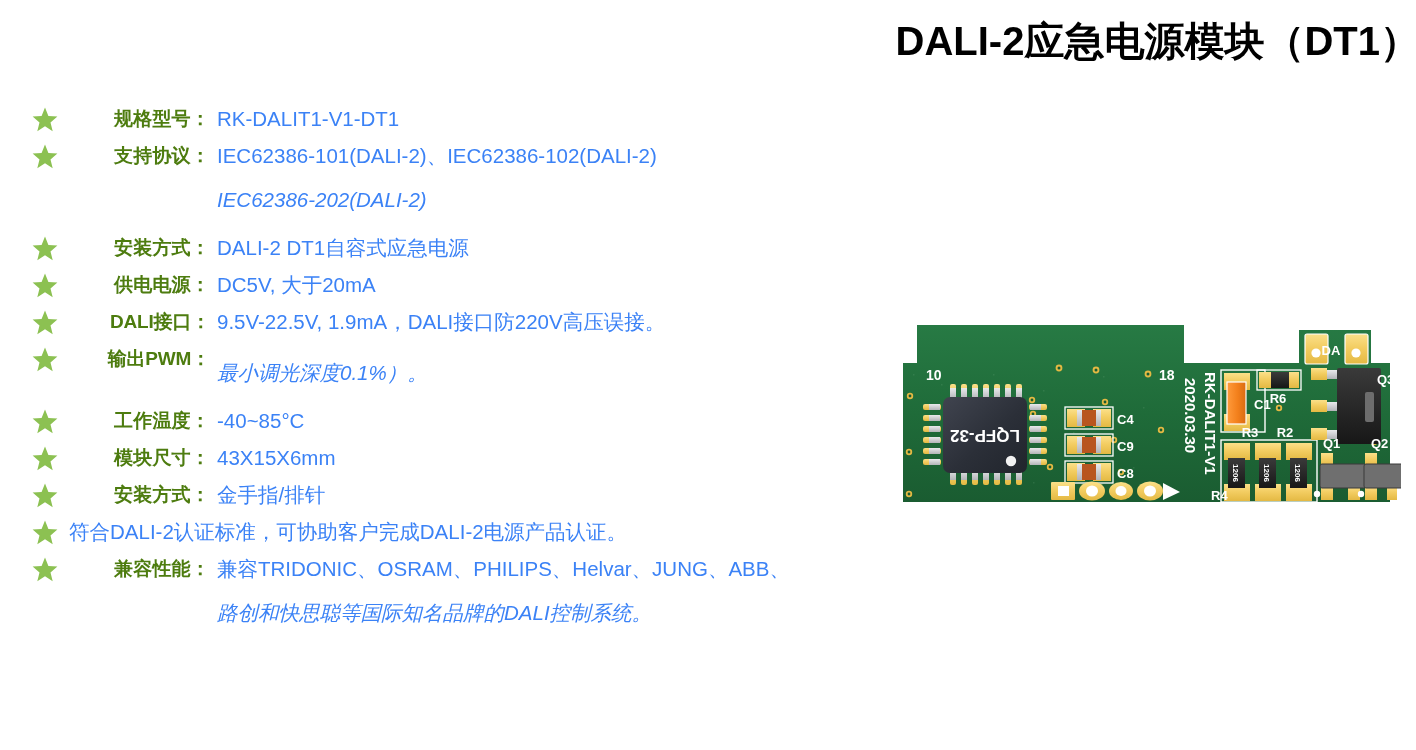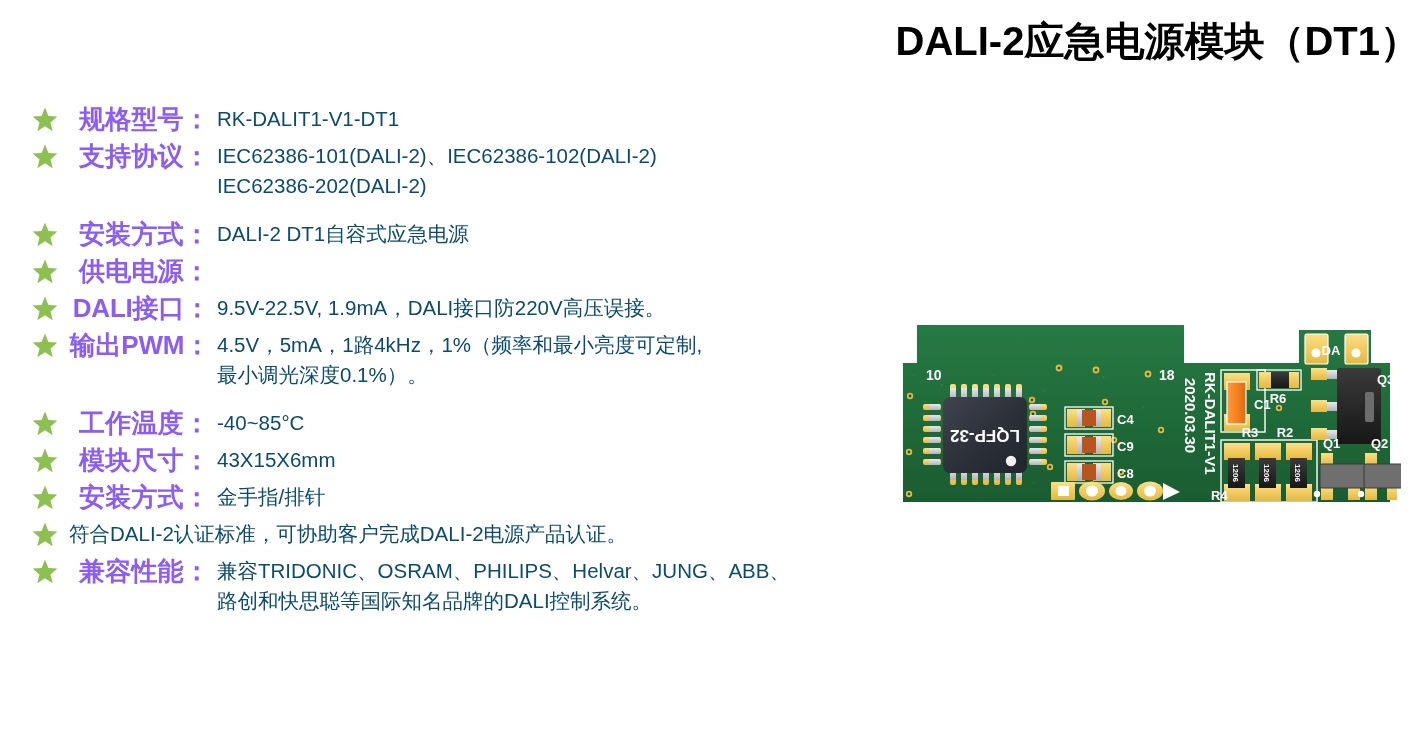--- a/index.html
+++ b/index.html
@@ -49,39 +49,41 @@
     margin-left: 32px;
     margin-top: 3px;
     line-height: 0;
   }
   .star-icon svg { display: block; }
 
   .spec-label {
     flex: 0 0 auto;
     width: 148px;
     text-align: right;
-    font-size: 26px;
+    font-size: 19px;
     font-weight: bold;
-    color: #8b5cf6;
+    color: #4d7c0f;
     line-height: 30px;
     white-space: nowrap;
     letter-spacing: 0.2px;
   }
   .spec-label.wide { letter-spacing: -0.2px; }
 
   .spec-value {
     flex: 1 1 auto;
     margin-left: 7px;
     font-size: 20.5px;
     line-height: 30px;
-    color: #0c4a6e;
+    color: #3b82f6;
     white-space: nowrap;
   }
   .spec-value .line2 {
     display: block;
+    margin-top: 14px;
+    font-style: italic;
   }
   .spec-row.two-line { margin-bottom: 18px; justify-content: center; }
 
   
   .pcb-wrap {
     position: absolute;
     left: 893px;
     top: 312px;
     width: 508px;
     height: 212px;
@@ -131,40 +133,41 @@
     <span class="spec-value">DALI-2 DT1自容式应急电源</span>
   </div>
 
   <div class="spec-row">
     <span class="star-icon">
       <svg width="26" height="25" viewBox="0 0 26 25">
           <polygon points="13,0.5 16.4,8.9 25.4,9.5 18.5,15.4 20.7,24.2 13,19.3 5.3,24.2 7.5,15.4 0.6,9.5 9.6,8.9" fill="#8CC152"></polygon>
         </svg>
     </span>
     <span class="spec-label">供电电源：</span>
+    <span class="spec-value">DC5V, 大于20mA</span>
   </div>
 
   <div class="spec-row">
     <span class="star-icon">
       <svg width="26" height="25" viewBox="0 0 26 25">
           <polygon points="13,0.5 16.4,8.9 25.4,9.5 18.5,15.4 20.7,24.2 13,19.3 5.3,24.2 7.5,15.4 0.6,9.5 9.6,8.9" fill="#8CC152"></polygon>
         </svg>
     </span>
     <span class="spec-label wide">DALI接口：</span>
     <span class="spec-value">9.5V-22.5V, 1.9mA，DALI接口防220V高压误接。</span>
   </div>
 
   <div class="spec-row two-line">
     <span class="star-icon">
       <svg width="26" height="25" viewBox="0 0 26 25">
           <polygon points="13,0.5 16.4,8.9 25.4,9.5 18.5,15.4 20.7,24.2 13,19.3 5.3,24.2 7.5,15.4 0.6,9.5 9.6,8.9" fill="#8CC152"></polygon>
         </svg>
     </span>
     <span class="spec-label wide">输出PWM：</span>
-    <span class="spec-value"><span>4.5V，5mA，1路4kHz，1%（频率和最小亮度可定制,</span><span class="line2">最小调光深度0.1%）。</span></span>
+    <span class="spec-value"><span class="line2">最小调光深度0.1%）。</span></span>
   </div>
 
   <div class="spec-row">
     <span class="star-icon">
       <svg width="26" height="25" viewBox="0 0 26 25">
           <polygon points="13,0.5 16.4,8.9 25.4,9.5 18.5,15.4 20.7,24.2 13,19.3 5.3,24.2 7.5,15.4 0.6,9.5 9.6,8.9" fill="#8CC152"></polygon>
         </svg>
     </span>
     <span class="spec-label">工作温度：</span>
     <span class="spec-value">-40~85°C</span>

